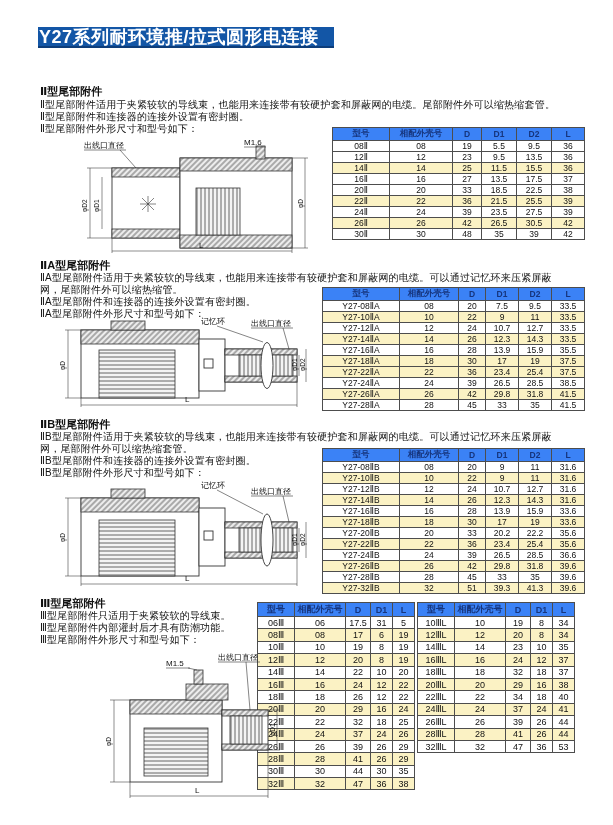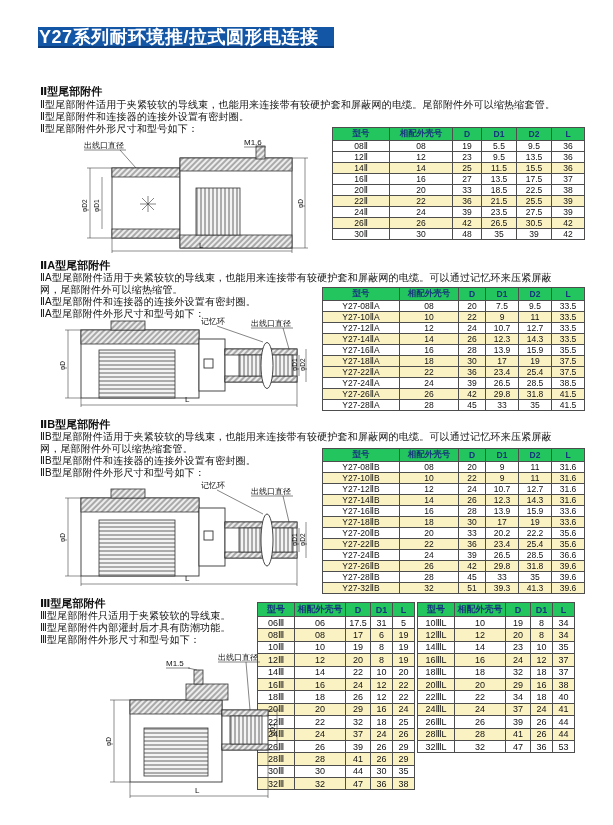--- a/index.html
+++ b/index.html
@@ -9,21 +9,21 @@
   }
   .banner{
     position:absolute;left:38px;top:27px;width:296px;height:21px;
     background:#1356a6;border-bottom:2px solid #0d3d7a;
     color:#ffffff;font-weight:bold;font-size:18px;line-height:21px;padding-left:1px;
     letter-spacing:.5px;box-sizing:border-box;
   }
   .sec-head{position:absolute;font-size:11px;font-weight:bold;white-space:nowrap;}
   .pline{position:absolute;font-size:10px;white-space:nowrap;letter-spacing:.2px;}
   table.spec{position:absolute;border-collapse:collapse;table-layout:fixed;background:#fff;}
-  table.spec th{background:#22c55e;color:#16357d;font-weight:bold;}
+  table.spec th{background:#3b82f6;color:#16357d;font-weight:bold;}
   table.spec th,table.spec td{
     border:1px solid #4d4d4d;text-align:center;vertical-align:middle;
     padding:0;overflow:hidden;white-space:nowrap;
   }
   table.spec tr.alt td{background:#fbf2c4;}
   .t1{left:332px;top:127px;width:246px;font-size:8.5px;}
   .t1 tr{height:10.5px;}
   .t1 th:nth-child(1){width:56px}.t1 th:nth-child(2){width:62px}.t1 th:nth-child(3){width:28px}
   .t1 th:nth-child(4){width:34px}.t1 th:nth-child(5){width:34px}.t1 th:nth-child(6){width:32px}
   .tw{left:322px;width:256px;font-size:8.5px;}

